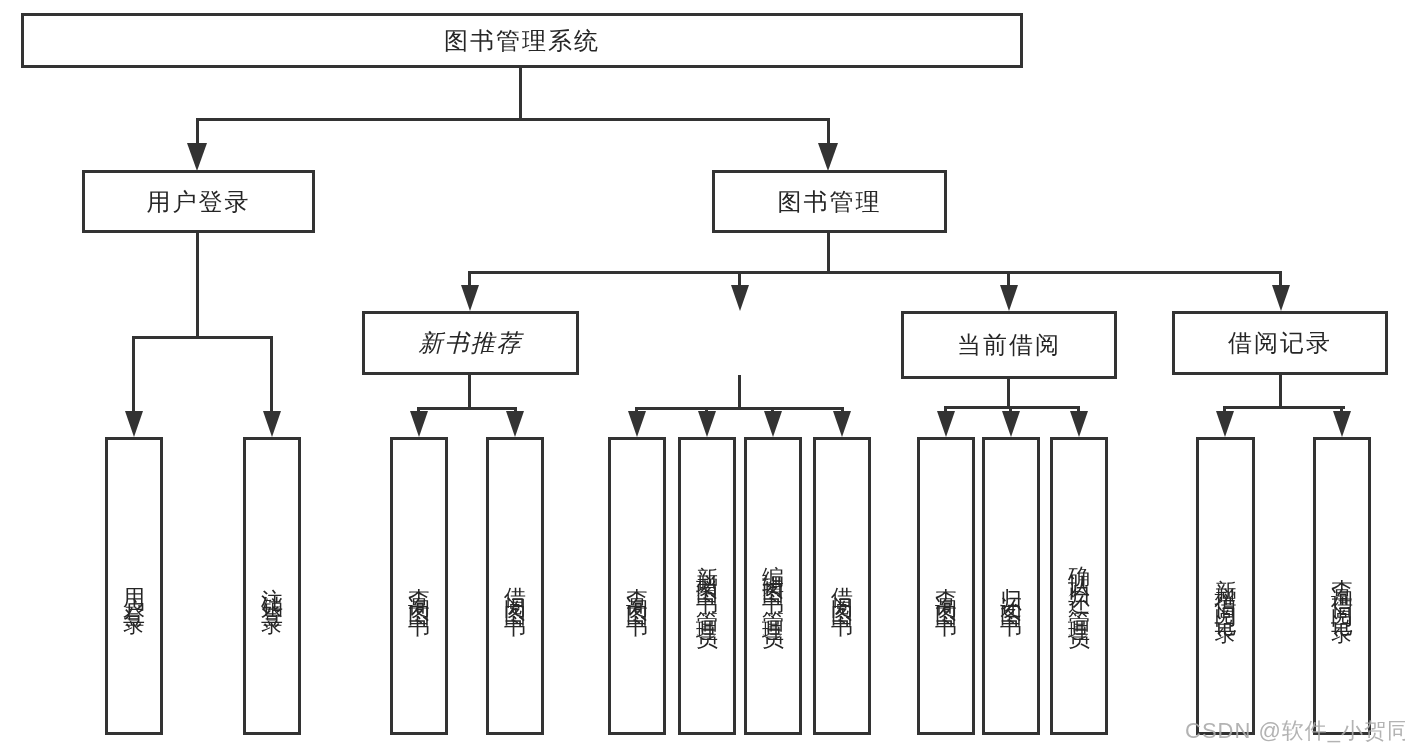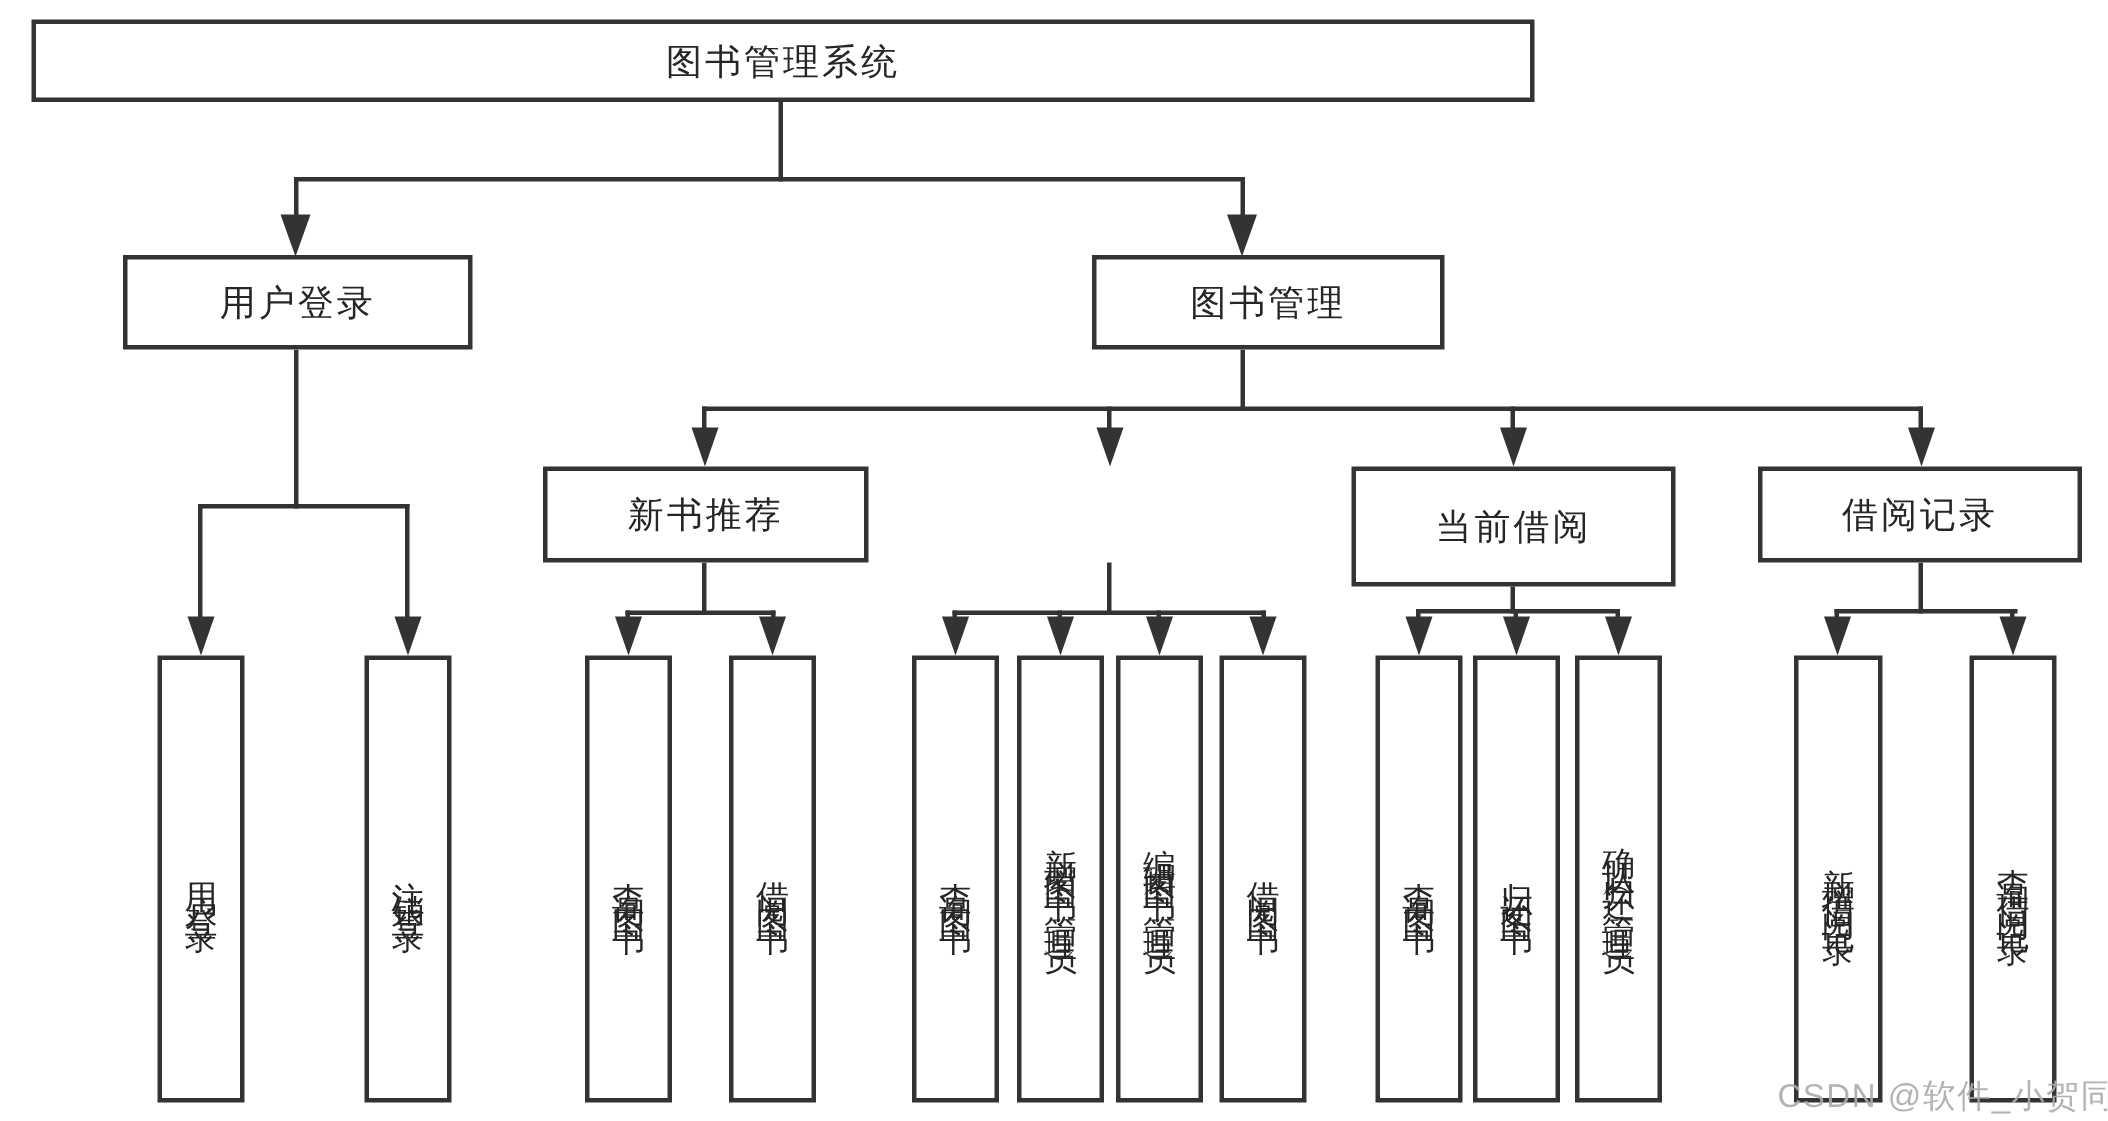--- a/index.html
+++ b/index.html
@@ -76,30 +76,30 @@
 <div id="canvas">
 
   <div class="box" style="left:21px; top:13px; width:1002px; height:55px;">
     <span>图书管理系统</span>
   </div>
 
   <div class="box" style="left:82px; top:170px; width:233px; height:63px;">
     <span>用户登录</span>
   </div>
 
-  <div class="box" style="left:712px; top:170px; width:235px; height:63px;margin-left:16px;">
+  <div class="box" style="left:712px; top:170px; width:235px; height:63px;">
     <span>图书管理</span>
   </div>
 
-  <div class="box" style="left:362px; top:311px; width:217px; height:64px;">
+  <div class="box" style="left:362px; top:311px; width:217px; height:64px;font-style:italic;">
     <span>新书推荐</span>
   </div>
 
 
-  <div class="box" style="left:901px; top:311px; width:216px; height:80px;">
+  <div class="box" style="left:901px; top:311px; width:216px; height:68px;">
     <span>当前借阅</span>
   </div>
 
   <div class="box" style="left:1172px; top:311px; width:216px; height:64px;">
     <span>借阅记录</span>
   </div>
 
   <div class="box vbox" style="left:105px; top:437px; width:58px; height:298px;">
     <span>用户登录</span>
   </div>

